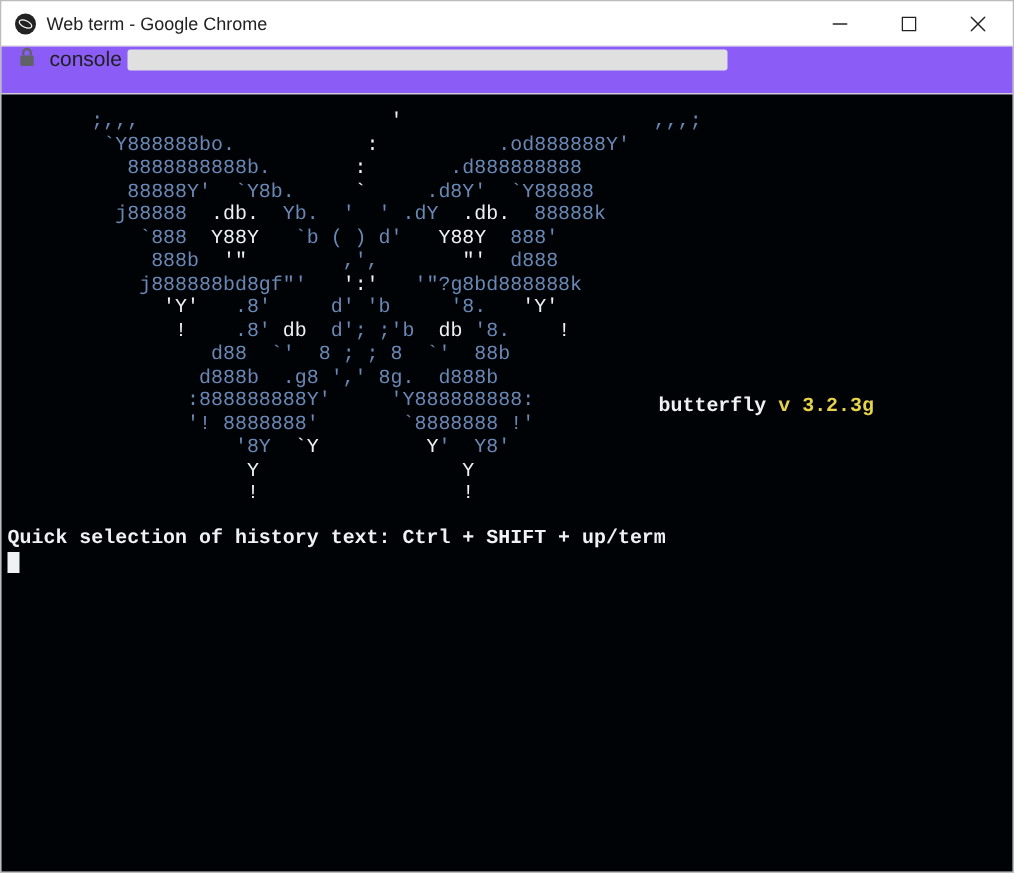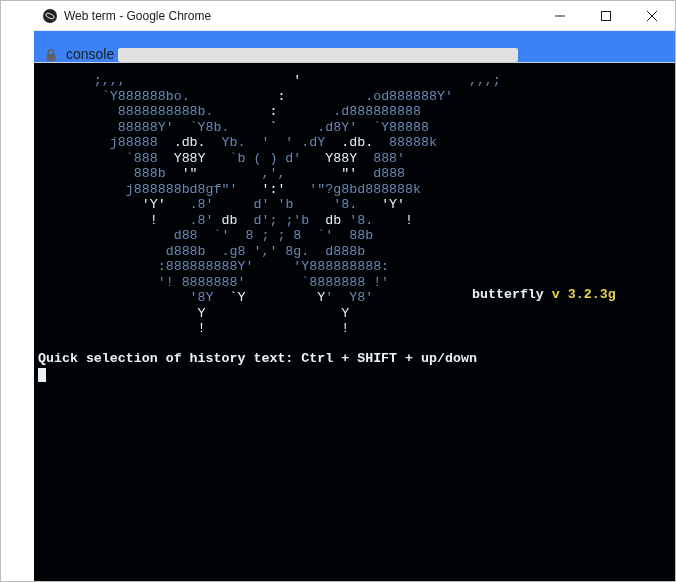--- a/index.html
+++ b/index.html
@@ -1,32 +1,32 @@
 <!DOCTYPE html>
 <html><head>
 <meta charset="utf-8">
 <style>
   * { margin: 0; padding: 0; box-sizing: border-box; }
   html, body { width: 676px; height: 582px; font-family: "Segoe UI", Arial, sans-serif; background: #f0f0f0; overflow: hidden; }
-  .window { width: 676px; height: 582px; border: 1px solid #bbb; background: #fff; display: flex; flex-direction: column; padding-left: 33px; }
+  .window { width: 676px; height: 582px; border: 1px solid #bbb; background: #fff; display: flex; flex-direction: column; }
   .titlebar { height: 30px; background: #fff; display: flex; align-items: center; padding-left: 8px; border-bottom: 1px solid #e5e5e5; }
   .titlebar .favicon { width: 16px; height: 16px; display: inline-flex; align-items: center; justify-content: center; margin-right: 6px; }
   .titlebar .title { font-size: 12px; color: #222; flex: 1; }
   .win-controls { display: flex; height: 100%; }
   .win-btn { width: 46px; height: 100%; display: flex; align-items: center; justify-content: center; cursor: pointer; }
   .win-btn svg { stroke: #222; stroke-width: 1; fill: none; }
-  .addressbar { height: 32px; background: #3b82f6; display: flex; align-items: flex-end; padding: 0 10px; border-bottom: 1px solid #d0d0d0; gap: 8px; }
+  .addressbar { height: 32px; background: #8b5cf6; display: flex; align-items: flex-start; padding: 0 10px; border-bottom: 1px solid #d0d0d0; gap: 8px; }
   .lock { width: 14px; height: 14px; display:inline-block; }
   .url { font-size: 14px; color: #202020; }
   .url .redacted { display:inline-block; width: 400px; height: 14px; background: #e0e0e0; border-radius: 2px; vertical-align: middle; margin-left: 4px; }
   .terminal { flex: 1; background: #000306; color: #c9d2d8; font-family: "Consolas","Courier New",monospace; font-size: 13.3px; line-height: 15.5px; padding: 10px 4px 0 4px; overflow: hidden; position: relative; }
   .terminal pre { font-family: inherit; white-space: pre; }
   .ascii-line { color: #6a88b5; }
   .ascii-line .w { color: #eef2f5; }
-  .branding { position: absolute; color: #eef2f5; font-weight: bold; margin-top: 24px; }
+  .branding { position: absolute; color: #eef2f5; font-weight: bold; }
   .branding .ver { color: #e6d34a; }
   .help { color: #eef2f5; font-weight: bold; margin-top: 14px; }
   .cursor { display:inline-block; width: 8px; height: 14px; background: #eef2f5; vertical-align: bottom; margin-top:2px; }
 </style>
 </head>
 <body>
 
 <div class="window">
 
   <div class="titlebar">
@@ -72,18 +72,18 @@
   <div class="terminal">
     <pre id="ascii"><div class="ascii-line">       ;,,,                     <span class="w">'</span>                     ,,,;</div><div class="ascii-line">        `Y888888bo.           <span class="w">:</span>          .od888888Y'</div><div class="ascii-line">          8888888888b.       <span class="w">:</span>       .d888888888</div><div class="ascii-line">          88888Y'  `Y8b.     <span class="w">`</span>     .d8Y'  `Y88888</div><div class="ascii-line">         j88888  <span class="w">.db.</span>  Yb.  '  ' .dY  <span class="w">.db.</span>  88888k</div><div class="ascii-line">           `888  <span class="w">Y88Y</span>   `b ( ) d'   <span class="w">Y88Y</span>  888'</div><div class="ascii-line">            888b  <span class="w">'"</span>        ,',       <span class="w">"'</span>  d888</div><div class="ascii-line">           j888888bd8gf"'   <span class="w">':'</span>   '"?g8bd888888k</div><div class="ascii-line">             <span class="w">'Y'</span>   .8'     d' 'b     '8.   <span class="w">'Y'</span></div><div class="ascii-line">              <span class="w">!</span>    .8' <span class="w">db</span>  d'; ;'b  <span class="w">db</span> '8.    <span class="w">!</span></div><div class="ascii-line">                 d88  `'  8 ; ; 8  `'  88b<span class="w"></span></div><div class="ascii-line">                d888b  .g8 ',' 8g.  d888b<span class="w"></span></div><div class="ascii-line">               :888888888Y'     'Y888888888:<span class="w"></span></div><div class="ascii-line">               '! 8888888'       `8888888 !'<span class="w"></span></div><div class="ascii-line">                   '8Y  <span class="w">`Y</span>         <span class="w">Y</span>'  Y8'</div><div class="ascii-line">                    <span class="w">Y</span>                 <span class="w">Y</span></div><div class="ascii-line">                    <span class="w">!</span>                 <span class="w">!</span></div></pre>
     <div class="branding" style="left:438px; top:200px;">
       <span>butterfly</span>
       <span class="ver">
         <span>v</span>
         <span>3.2.3g</span>
       </span>
     </div>
     <div class="help" id="help">
-        <div>Quick selection of history text: Ctrl + SHIFT + up/down</div>
+        <div>Quick selection of history text: Ctrl + SHIFT + up/term</div>
       </div>
     <span class="cursor"></span>
   </div>
 
 </div>
 
 </body></html>

